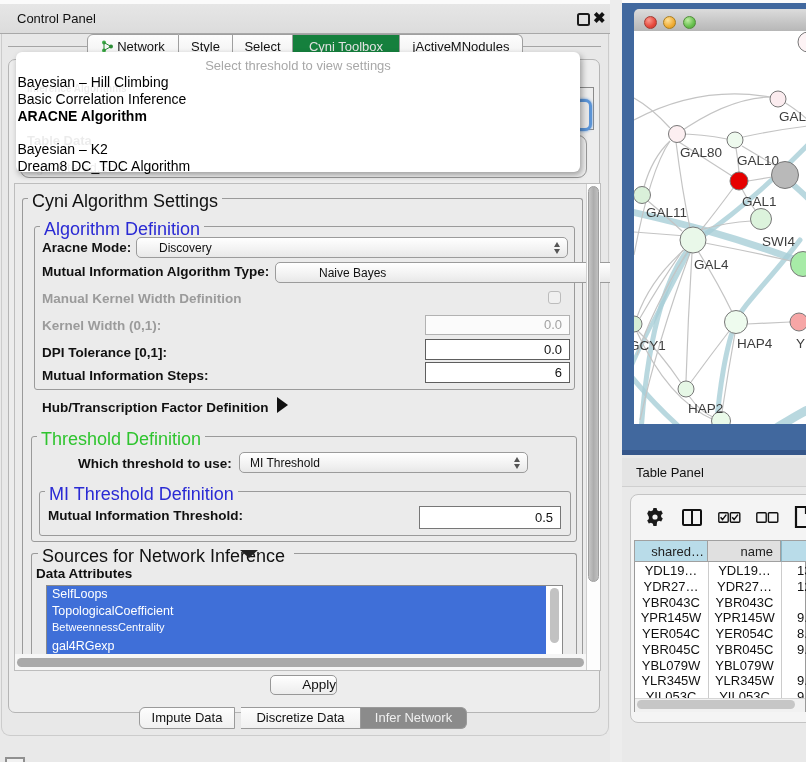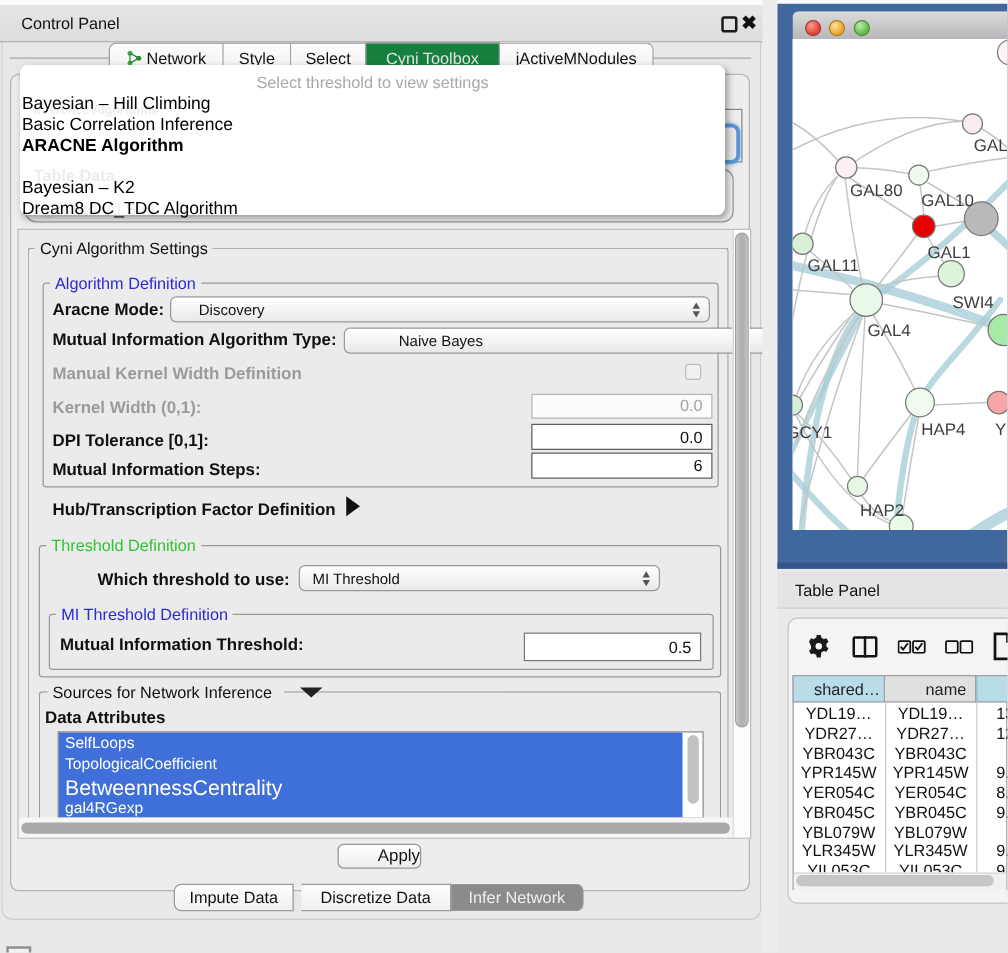--- a/index.html
+++ b/index.html
@@ -5,21 +5,21 @@
 .abs{position:absolute}
 .b{font-weight:bold}
 .lbl{position:absolute;font-size:13.5px;color:#111;white-space:nowrap}
 .glbl{position:absolute;font-size:13.5px;color:#9b9b9b;white-space:nowrap;font-weight:bold}
 .combo{position:absolute;background:linear-gradient(#ffffff,#f2f2f2 60%,#e8e8e8);border:1px solid #9b9b9b;border-radius:5px;font-size:12px;color:#111;line-height:20px;box-sizing:border-box}
 .spin{position:absolute;right:5px;top:3px;width:9px;height:14px}
 .spin:before{content:"";position:absolute;left:1px;top:1px;border-left:3.5px solid transparent;border-right:3.5px solid transparent;border-bottom:5px solid #555}
 .spin:after{content:"";position:absolute;left:1px;bottom:1px;border-left:3.5px solid transparent;border-right:3.5px solid transparent;border-top:5px solid #555}
 .field{position:absolute;background:#fff;border:1px solid #8a8a8a;box-sizing:border-box;font-size:13px;text-align:right;padding-right:7px;color:#111}
 .group{position:absolute;border:1px solid #9a9a9a;border-radius:3px;box-sizing:border-box}
-.gtitle{position:absolute;font-size:13px;background:#ebebeb;padding:0 4px;white-space:nowrap}
+.gtitle{position:absolute;font-size:18px;background:#ebebeb;padding:0 4px;white-space:nowrap}
 .tab{position:absolute;top:34px;height:25px;background:linear-gradient(#fdfdfd,#f0f0f0);border:1px solid #9f9f9f;box-sizing:border-box;font-size:13px;color:#111;text-align:center;line-height:23px;white-space:nowrap}
 .btab{position:absolute;top:707px;height:22px;background:linear-gradient(#fdfdfd,#f0f0f0);border:1px solid #9a9a9a;box-sizing:border-box;font-size:13px;color:#111;text-align:center;line-height:20px}
 </style></head>
 <body>
 
 <div class="abs" style="left:0;top:0;width:806px;height:4px;background:#fbfbfb"></div>
 <div class="abs" style="left:0;top:4px;width:610px;height:29px;background:linear-gradient(#e6e6e6,#dcdcdc);border-bottom:1px solid #a8a8a8"></div>
 <div class="abs" style="left:17px;top:11px;font-size:13px;color:#111">Control Panel</div>
 <div class="abs" style="left:577px;top:13px;width:9px;height:9px;border:2px solid #1a1a1a;border-radius:2.5px"></div>
 <div class="abs" style="left:593px;top:9px;font-size:15px;font-weight:bold;color:#111">✖</div>
@@ -79,21 +79,21 @@
 <div class="field" style="left:419px;top:506px;width:142px;height:23px;border-color:#777;line-height:21px">0.5</div>
 
 <div class="group" style="left:31px;top:553px;width:546px;height:112px;border-bottom:none;border-radius:3px 3px 0 0"></div>
 <div class="gtitle" style="left:38px;top:546px;color:#111;padding-right:9px">Sources for Network Inference</div>
 <div class="abs" style="left:240px;top:550px;width:0;height:0;border-left:9px solid transparent;border-right:9px solid transparent;border-top:8px solid #222"></div>
 <div class="lbl b" style="left:36px;top:566px">Data Attributes</div>
 <div class="abs" style="left:46px;top:585px;width:517px;height:70px;background:#fff;border:1px solid #8a8a8a;box-sizing:border-box"></div>
 <div class="abs" style="left:47px;top:586px;width:499px;height:68px;background:#3f6fd8"></div>
 <div class="abs" style="left:52px;top:587px;font-size:12.5px;color:#fff">SelfLoops</div>
 <div class="abs" style="left:52px;top:604px;font-size:12.5px;color:#fff">TopologicalCoefficient</div>
-<div class="abs" style="left:52px;top:621px;font-size:17px;color:#fff">BetweennessCentrality</div>
+<div class="abs" style="left:52px;top:621px;font-size:11px;color:#fff">BetweennessCentrality</div>
 <div class="abs" style="left:52px;top:638.5px;font-size:12.5px;color:#fff">gal4RGexp</div>
 <div class="abs" style="left:550px;top:588px;width:9px;height:55px;background:#c2c2c2;border-radius:5px"></div>
 
 <div class="abs" style="left:586px;top:184px;width:14px;height:486px;background:#fdfdfd;border-left:1px solid #d0d0d0;box-sizing:border-box"></div>
 <div class="abs" style="left:588px;top:186px;width:11px;height:396px;background:linear-gradient(90deg,#c6c6c6,#adadad 50%,#c0c0c0);border-radius:6px;border:1px solid #9e9e9e;box-sizing:border-box"></div>
 
 <div class="abs" style="left:15px;top:654px;width:571px;height:16px;background:#f6f6f6"></div>
 <div class="abs" style="left:17px;top:658px;width:567px;height:9px;background:#a9a9a9;border-radius:5px"></div>
 
 <div class="abs" style="left:270px;top:675px;width:67px;height:20px;background:linear-gradient(#ffffff,#ececec);border:1px solid #979797;border-radius:5px;box-sizing:border-box;font-size:13.5px;text-align:right;line-height:18px;color:#111">Apply</div>

